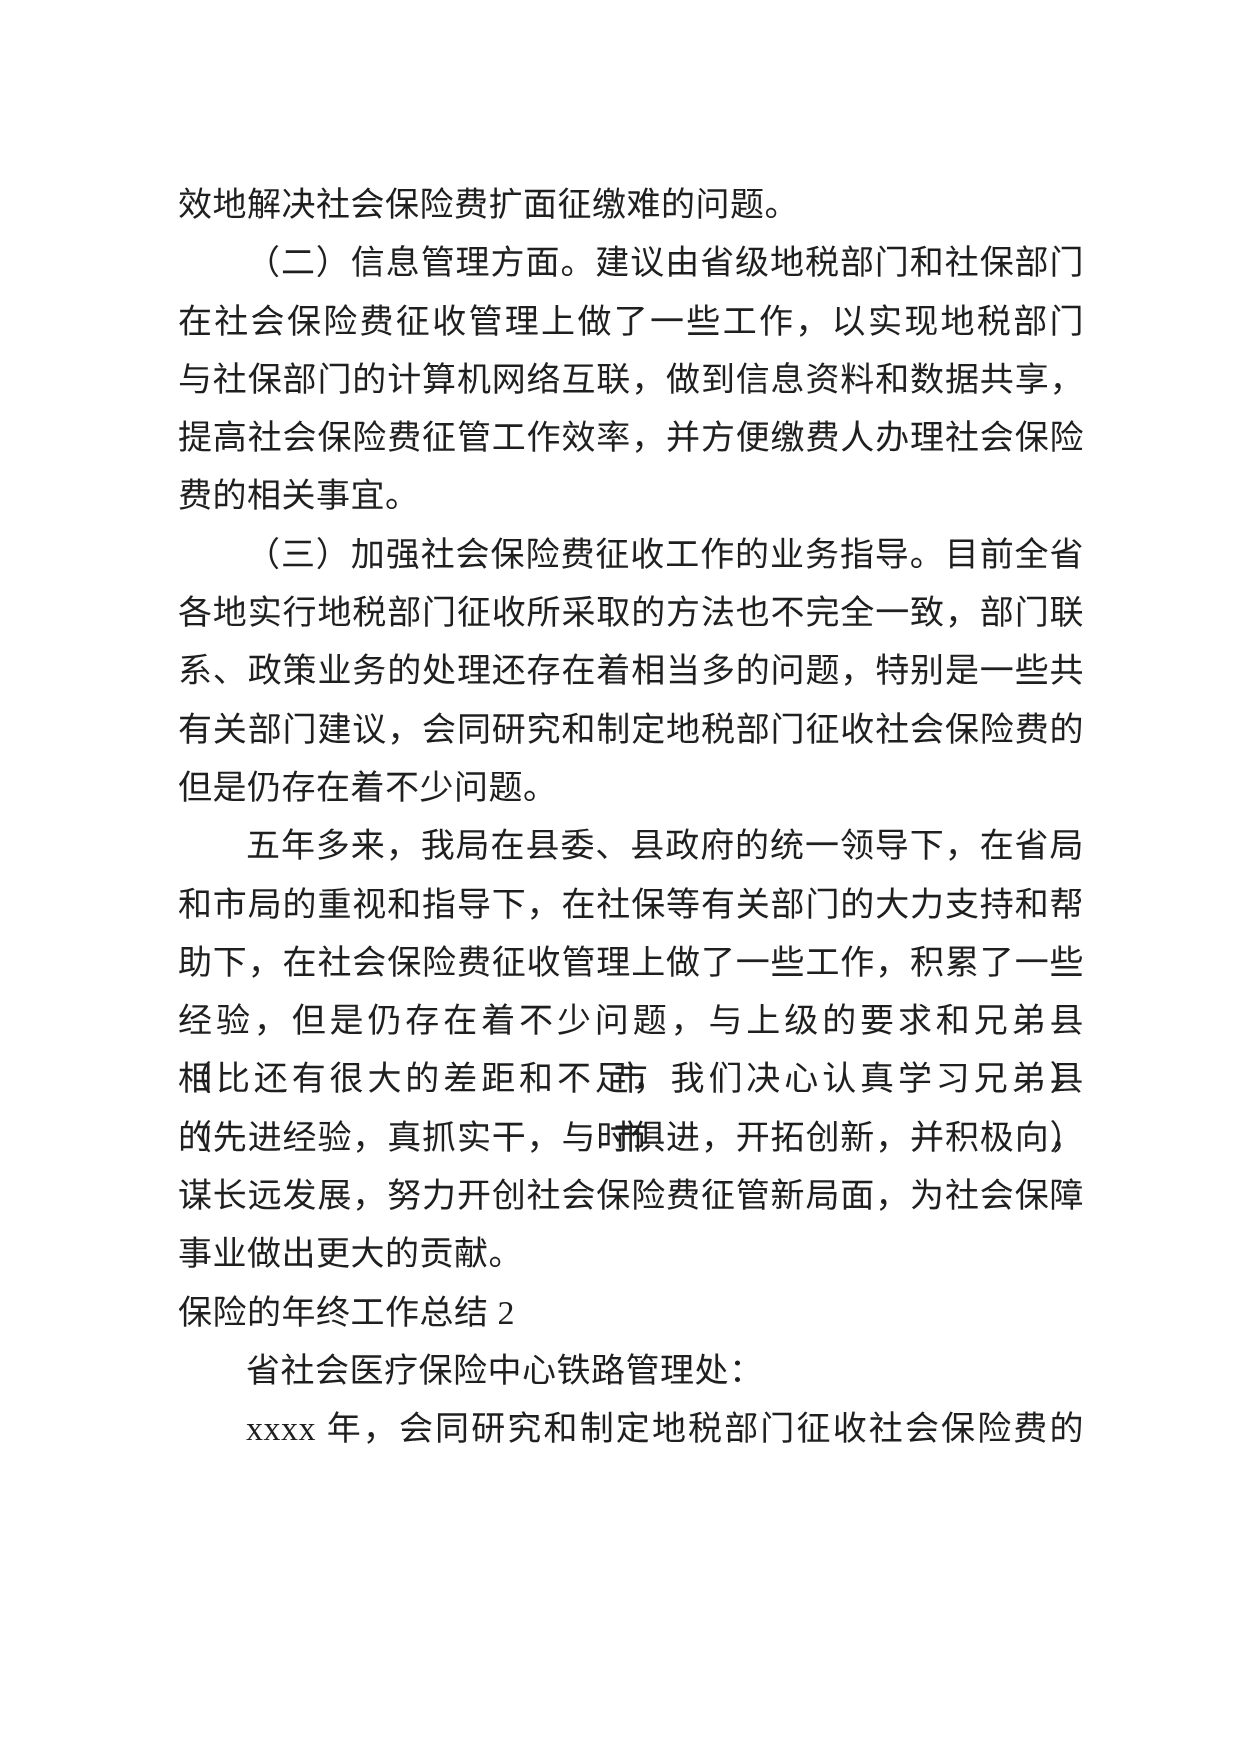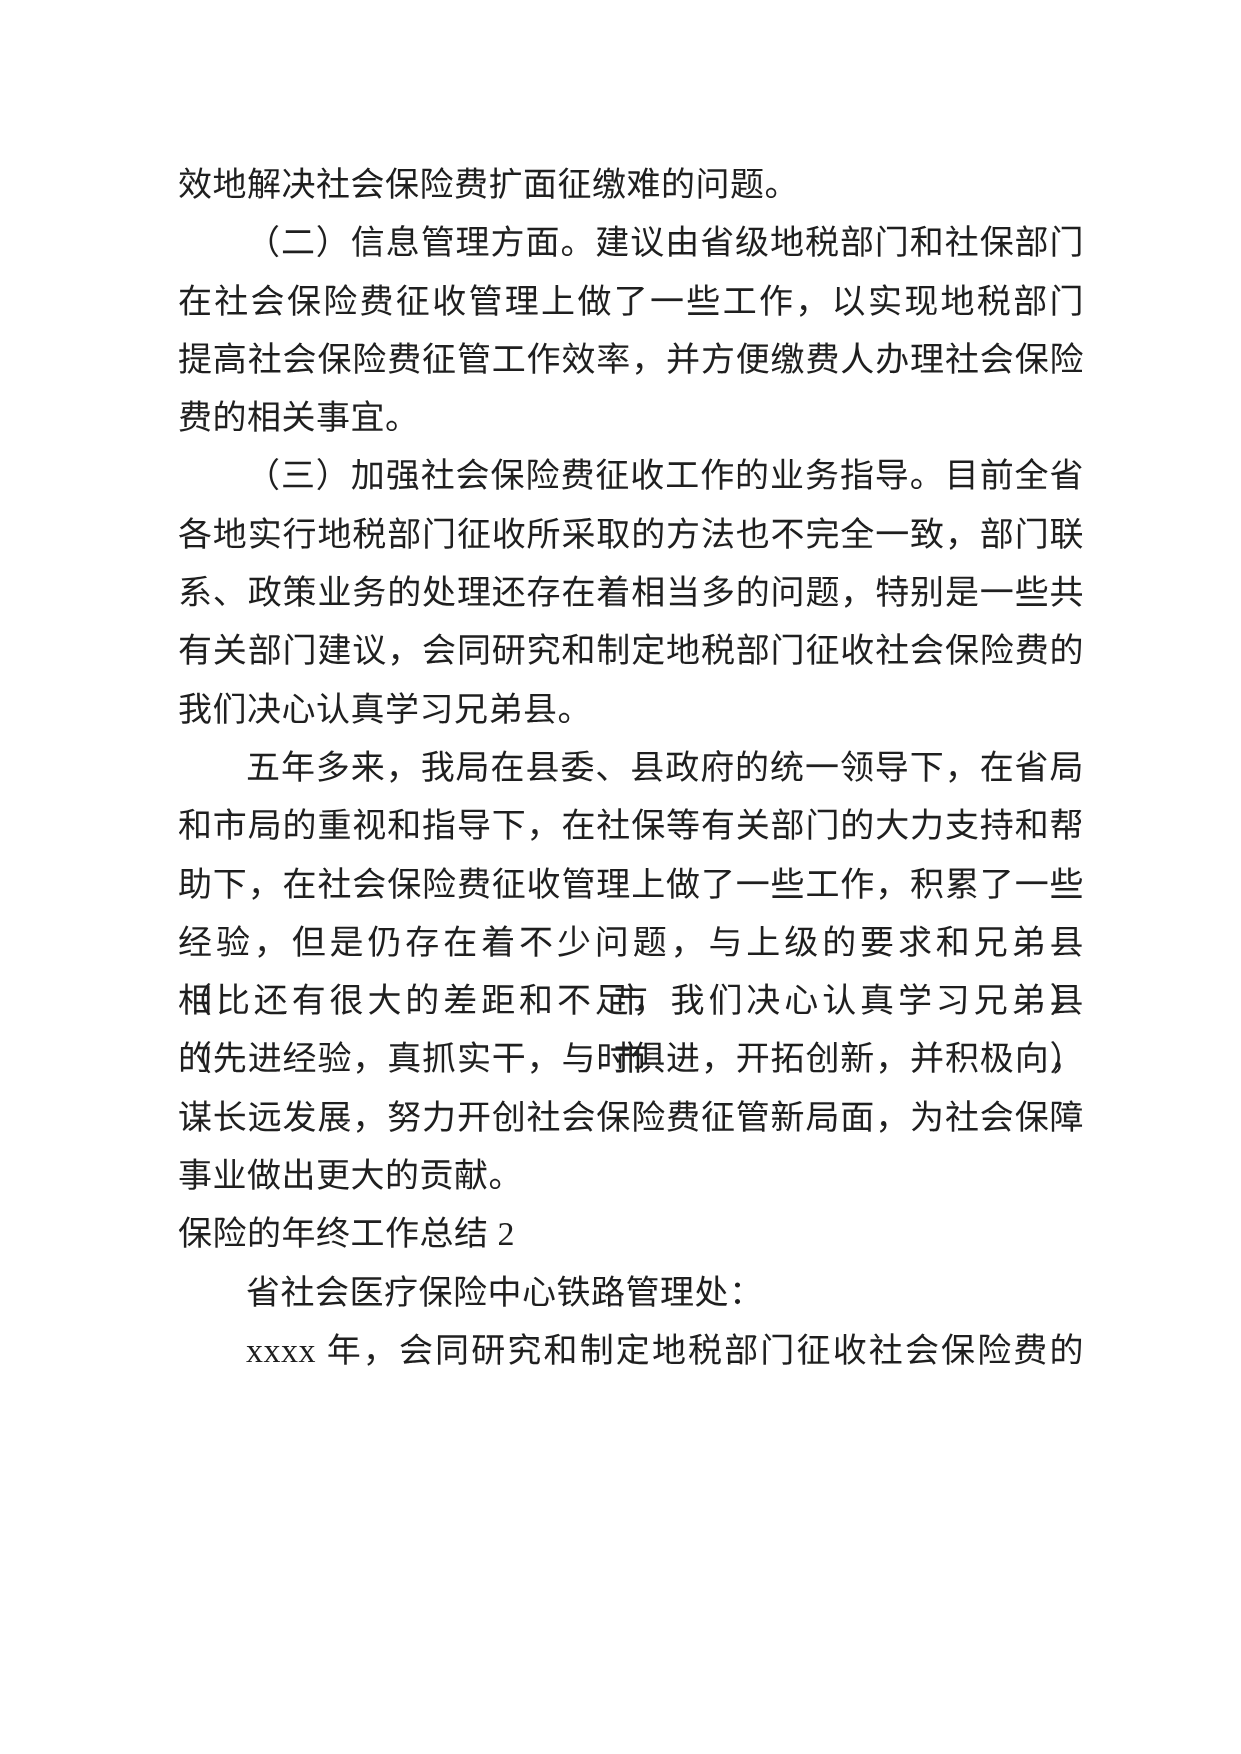--- a/index.html
+++ b/index.html
@@ -16,21 +16,21 @@
   .page {
     position: relative;
     width: 1241px;
     height: 1754px;
     background: #ffffff;
     overflow: hidden;
   }
   .text-block {
     position: absolute;
     left: 178px;
-    top: 156px;
+    top: 176px;
     width: 906px;
   }
   .line {
     font-size: 34px;
     height: 58.3px;
     line-height: 58.3px;
     letter-spacing: 0.5px;
     font-weight: 400;
     white-space: normal;
     overflow: visible;
@@ -48,27 +48,28 @@
   }
 </style>
 </head>
 <body>
 
 <div class="page">
   <div class="text-block">
     <div class="line flush">效地解决社会保险费扩面征缴难的问题。</div>
     <div class="line indent justify">（二）信息管理方面。建议由省级地税部门和社保部门</div>
     <div class="line justify">在社会保险费征收管理上做了一些工作，以实现地税部门</div>
+    <div class="line justify">与社保部门的计算机网络互联，做到信息资料和数据共享，</div>
     <div class="line justify">提高社会保险费征管工作效率，并方便缴费人办理社会保险</div>
     <div class="line flush">费的相关事宜。</div>
     <div class="line indent justify">（三）加强社会保险费征收工作的业务指导。目前全省</div>
     <div class="line justify">各地实行地税部门征收所采取的方法也不完全一致，部门联</div>
     <div class="line justify">系、政策业务的处理还存在着相当多的问题，特别是一些共</div>
     <div class="line justify">有关部门建议，会同研究和制定地税部门征收社会保险费的</div>
-    <div class="line flush">我们决心认真学习兄弟县。</div>
+    <div class="line flush">但是仍存在着不少问题。</div>
     <div class="line indent justify">五年多来，我局在县委、县政府的统一领导下，在省局</div>
     <div class="line justify">和市局的重视和指导下，在社保等有关部门的大力支持和帮</div>
     <div class="line justify">助下，在社会保险费征收管理上做了一些工作，积累了一些</div>
     <div class="line justify">经验，但是仍存在着不少问题，与上级的要求和兄弟县（市）</div>
     <div class="line justify">相比还有很大的差距和不足，我们决心认真学习兄弟县（市）</div>
     <div class="line justify">的先进经验，真抓实干，与时俱进，开拓创新，并积极向，</div>
     <div class="line justify">谋长远发展，努力开创社会保险费征管新局面，为社会保障</div>
     <div class="line flush">事业做出更大的贡献。</div>
     <div class="line flush">保险的年终工作总结 2</div>
     <div class="line indent flush">省社会医疗保险中心铁路管理处：</div>

